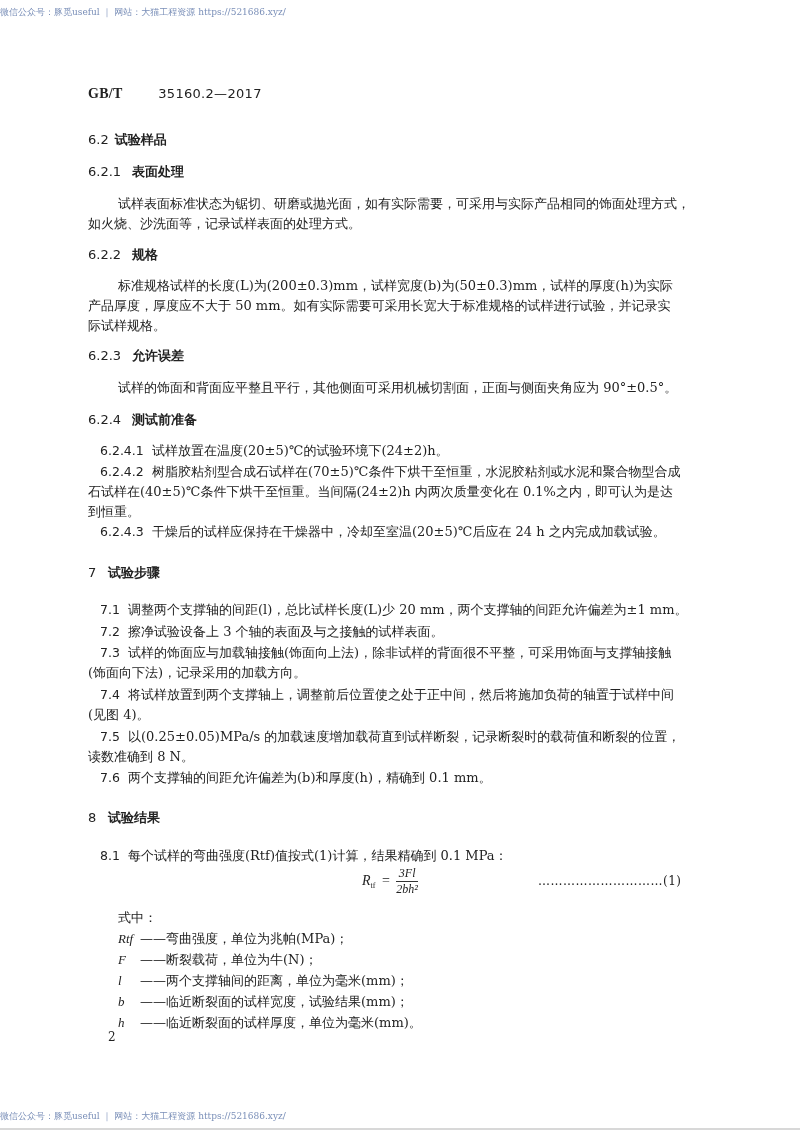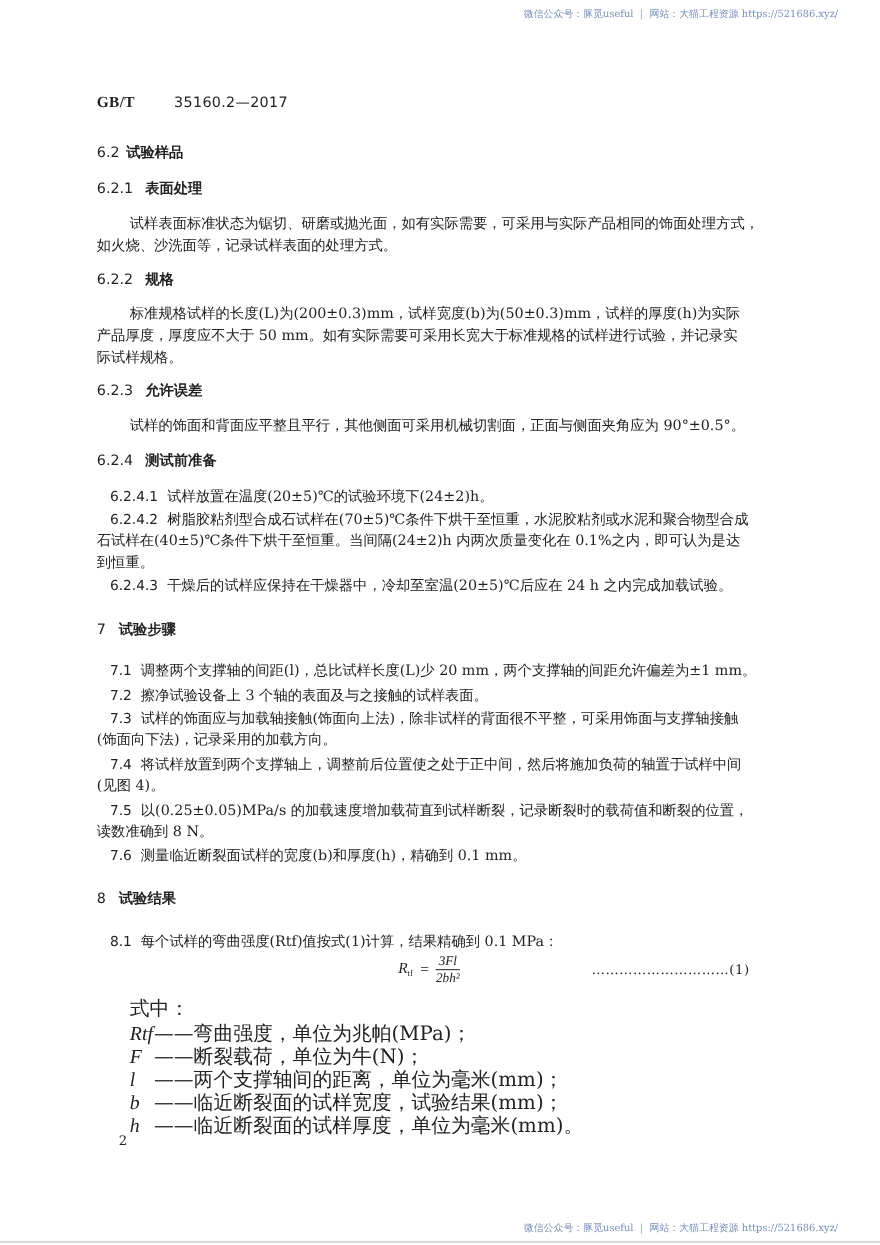--- a/index.html
+++ b/index.html
@@ -1,39 +1,39 @@
 <!DOCTYPE html>
 <html><head>
 <meta charset="utf-8">
 <style>
   html, body { margin:0; padding:0; background:#ffffff; }
   body { width:800px; height:1132px; position:relative; overflow:hidden;
          font-family:"DejaVu Serif", "Liberation Serif", serif; color:#222; }
-  .wm { position:absolute; left:0; width:751px; text-align:right; font-size:9px; color:#7a8fb8;margin-left:11px; }
+  .wm { position:absolute; left:0; width:751px; text-align:left; font-size:9px; color:#7a8fb8; }
   .wm-top { top:6px; }
   .wm-bot { top:1110px; }
   .bottom-rule { position:absolute; left:0; top:1128px; width:800px; height:2px; background:#d8d8d8; }
   .std { position:absolute; left:88px; top:86px; font-size:14px; font-weight:bold; letter-spacing:0.3px;
          font-family:"Liberation Serif", serif; }
   .std .num { font-family:"DejaVu Sans", sans-serif; font-weight:normal; font-size:13px;margin-left:28px; }
   .line { position:absolute; left:88px; font-size:13px; white-space:nowrap; line-height:20px; }
   .h { font-family:"DejaVu Sans", sans-serif; font-weight:bold; font-size:13px; }
   .h .n { font-weight:normal; display:inline-block; min-width:44px; }
   .h3 .n { min-width:20px;text-align:right; }
   .ind { left:118px; }
   .num-label { font-family:"DejaVu Sans", sans-serif; font-size:12.5px; display:inline-block; min-width:52px;margin-left:12px; }
   .num-label.short { min-width:28px; }
   .formula { position:absolute; left:362px; top:866px; font-size:14px; font-family:"Liberation Serif", serif; }
   .formula .frac { display:inline-block; vertical-align:middle; text-align:center; font-style:italic; }
   .formula .frac span { display:block; font-size:12px; }
   .formula .frac .top { border-bottom:1px solid #333; padding:0 2px; }
   .formula i { font-style:italic; }
   .sub { font-size:8px; vertical-align:-3px; }
   .eqno { position:absolute; left:538px; top:874px; font-size:12px; letter-spacing:0.5px; }
-  .where { position:absolute; left:118px; font-size:18px; line-height:20px; white-space:nowrap; }
+  .where { position:absolute; left:118px; font-size:13px; line-height:20px; white-space:nowrap; }
   .where .sym { display:inline-block; width:22px; font-style:italic; font-family:"Liberation Serif", serif; }
   .pgno { position:absolute; left:108px; top:1030px; font-size:12px; }
 </style>
 </head>
 <body>
 
 <div class="wm wm-top">微信公众号：豚觅useful ｜ 网站：大猫工程资源 https://521686.xyz/</div>
 
 <div class="std">
   <span>GB/T</span>&nbsp;
@@ -92,21 +92,21 @@
 <div class="line" style="top:663px">(饰面向下法)，记录采用的加载方向。</div>
 <div class="line" style="top:685px">
   <span class="num-label short">7.4</span><span>将试样放置到两个支撑轴上，调整前后位置使之处于正中间，然后将施加负荷的轴置于试样中间</span>
 </div>
 <div class="line" style="top:705px">(见图 4)。</div>
 <div class="line" style="top:727px">
   <span class="num-label short">7.5</span><span>以(0.25±0.05)MPa/s 的加载速度增加载荷直到试样断裂，记录断裂时的载荷值和断裂的位置，</span>
 </div>
 <div class="line" style="top:747px">读数准确到 8 N。</div>
 <div class="line" style="top:768px">
-  <span class="num-label short">7.6</span><span>测量临近断裂面试样的宽度(b)和厚度(h)，精确到 0.1 mm。</span>
+  <span class="num-label short">7.6</span><span>两个支撑轴的间距允许偏差为(b)和厚度(h)，精确到 0.1 mm。</span>
 </div>
 
 <div class="line h" style="top:808px">
   <span class="n" style="min-width:20px">8</span><span>试验结果</span>
 </div>
 <div class="line" style="top:846px">
   <span class="num-label short">8.1</span><span>每个试样的弯曲强度(Rtf)值按式(1)计算，结果精确到 0.1 MPa：</span>
 </div>
 
 <div class="formula">

